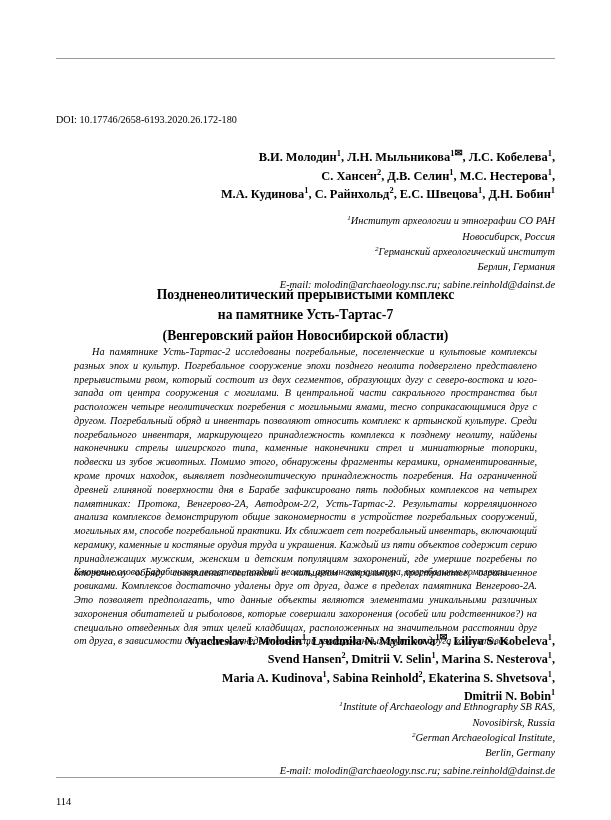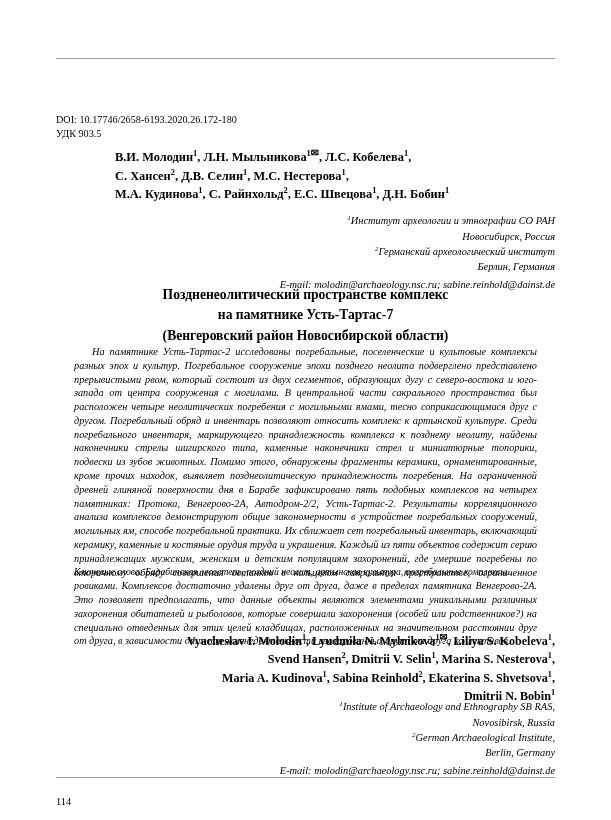--- a/index.html
+++ b/index.html
@@ -44,21 +44,21 @@
     font-size: 10.2px;
     line-height: 1.38;
   }
   .doi-block div { white-space: pre; }
 
   .authors {
     position: absolute;
     right: 56px;
     top: 146px;
     width: 440px;
-    text-align: left;
+    text-align: right;
     font-size: 12.4px;
     font-weight: bold;
     line-height: 1.42;
   }
   .authors .line { white-space: nowrap; }
   sup { font-size: 0.68em; vertical-align: super; font-weight: inherit; }
   .envelope { font-size: 0.78em; vertical-align: super; }
 
   .affil {
     position: absolute;
@@ -143,39 +143,38 @@
 </style>
 </head>
 <body>
 
 <div class="page">
 
   <div class="rule-top"></div>
 
   <div class="doi-block">
     <div>DOI: 10.17746/2658-6193.2020.26.172-180</div>
-    <div>УДК 903.5</div>
   </div>
 
   <div class="authors">
     <div class="line">В.И. Молодин<sup>1</sup>, Л.Н. Мыльникова<sup>1</sup><span class="envelope">✉</span>, Л.С. Кобелева<sup>1</sup>,</div>
     <div class="line">С. Хансен<sup>2</sup>, Д.В. Селин<sup>1</sup>, М.С. Нестерова<sup>1</sup>,</div>
     <div class="line">М.А. Кудинова<sup>1</sup>, С. Райнхольд<sup>2</sup>, Е.С. Швецова<sup>1</sup>, Д.Н. Бобин<sup>1</sup></div>
   </div>
 
   <div class="affil">
     <div class="line"><sup>1</sup>Институт археологии и этнографии СО РАН</div>
     <div class="line">Новосибирск, Россия</div>
     <div class="line"><sup>2</sup>Германский археологический институт</div>
     <div class="line">Берлин, Германия</div>
     <div class="line email">E-mail: molodin@archaeology.nsc.ru; sabine.reinhold@dainst.de</div>
   </div>
 
   <div class="title">
-    <div>Поздненеолитический пространстве комплекс</div>
+    <div>Поздненеолитический прерывистыми комплекс</div>
     <div>на памятнике Усть-Тартас-7</div>
     <div>(Венгеровский район Новосибирской области)</div>
   </div>
 
   <div class="abstract">
     <p>На памятнике Усть-Тартас-2 исследованы погребальные, поселенческие и культовые комплексы разных эпох и культур. Погребальное сооружение эпохи позднего неолита подверглено представлено прерывистыми рвом, который состоит из двух сегментов, образующих дугу с северо-востока и юго-запада от центра сооружения с могилами. В центральной части сакрального пространства был расположен четыре неолитических погребения с могильными ямами, тесно соприкасающимися друг с другом. Погребальный обряд и инвентарь позволяют относить комплекс к артынской культуре. Среди погребального инвентаря, маркирующего принадлежность комплекса к позднему неолиту, найдены наконечники стрелы шигирского типа, каменные наконечники стрел и миниатюрные топорики, подвески из зубов животных. Помимо этого, обнаружены фрагменты керамики, орнаментированные, кроме прочих находок, выявляет позднеолитическую принадлежность погребения. На ограниченной древней глиняной поверхности дня в Барабе зафиксировано пять подобных комплексов на четырех памятниках: Протока, Венгерово-2А, Автодром-2/2, Усть-Тартас-2. Результаты корреляционного анализа комплексов демонстрируют общие закономерности в устройстве погребальных сооружений, могильных ям, способе погребальной практики. Их сближает сет погребальный инвентарь, включающий керамику, каменные и костяные орудия труда и украшения. Каждый из пяти объектов содержит серию принадлежащих мужским, женским и детским популяциям захоронений, где умершие погребены по вторичному обряду совершения останков в кольцевом сакральном пространстве, ограниченное ровиками. Комплексов достаточно удалены друг от друга, даже в пределах памятника Венгерово-2А. Это позволяет предполагать, что данные объекты являются элементами уникальными различных захоронения обитателей и рыболовов, которые совершали захоронения (особей или родственников?) на специально отведенных для этих целей кладбищах, расположенных на значительном расстоянии друг от друга, в зависимости от мест жизнедеятельности изолированных групп от друга коллективов.</p>
   </div>
 
   <div class="keywords">
     <span class="kw-label">Ключевые слова:</span>

